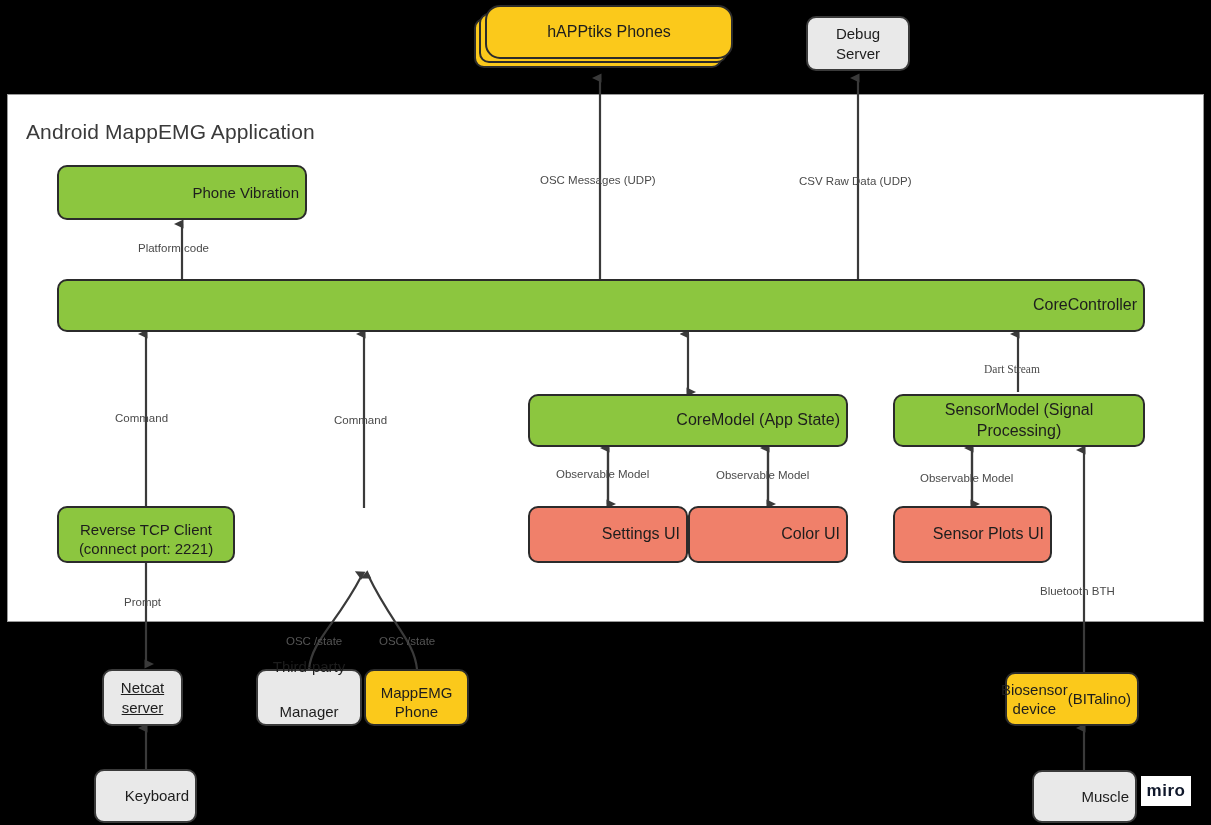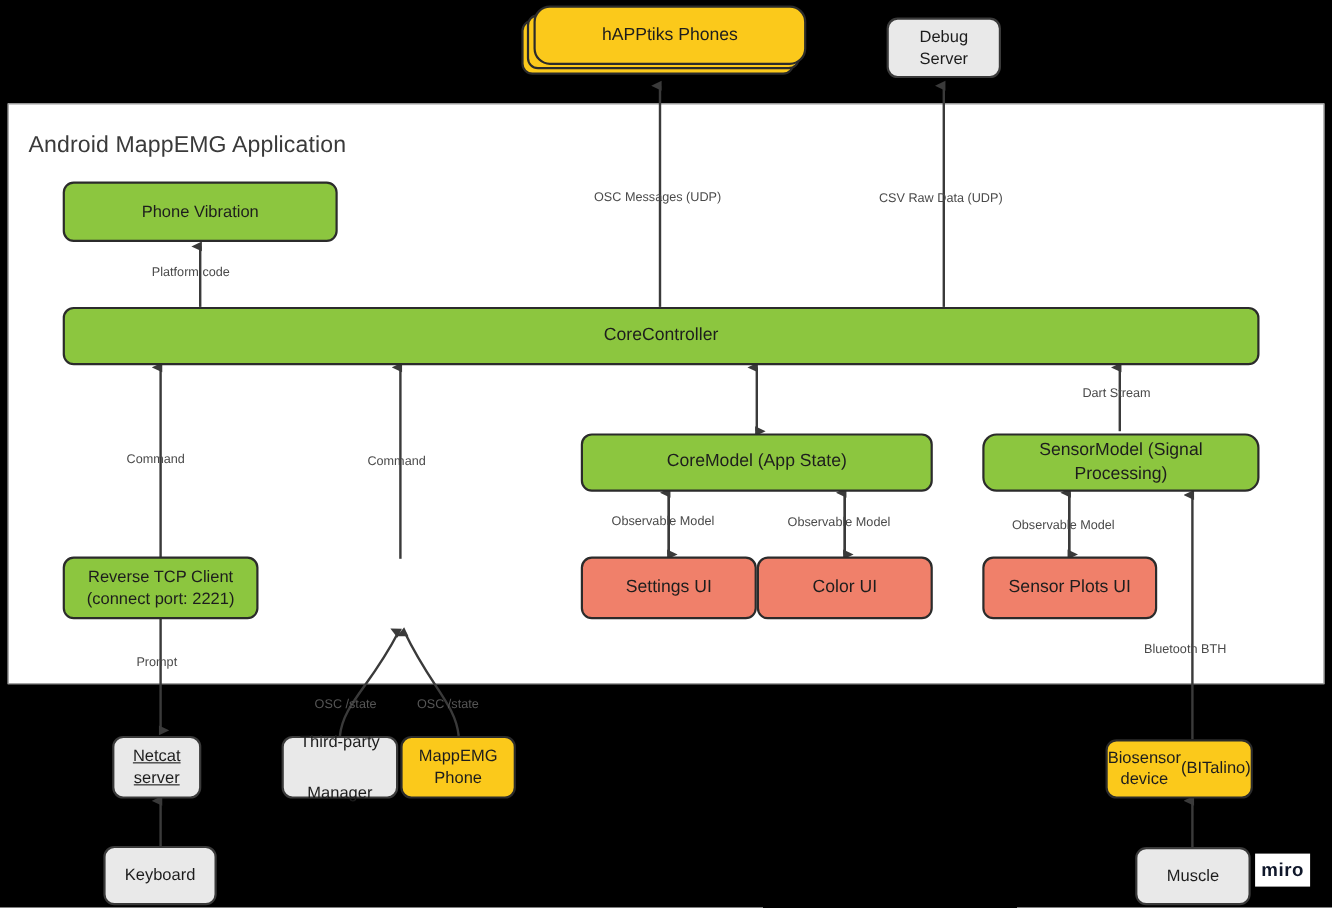--- a/index.html
+++ b/index.html
@@ -32,21 +32,21 @@
   }
 
   
   .node{
     position:absolute;
     box-sizing:border-box;
     border:2px solid #2b2b2b;
     border-radius:10px;
     display:flex;
     align-items:center;
-    justify-content:center;
+    justify-content:flex-end;
     text-align:center;
     color:#1d1d1d;
     font-size:15px;
     line-height:1.28;
     padding:3px 6px;
   }
   .node span{display:block;}
   .green{background:#8CC63F;}
   .salmon{background:#F0806A;}
   .yellow{background:#FBC91B;}
@@ -168,21 +168,21 @@
   </div>
 
   <div class="node green" style="left:57px;top:279px;width:1088px;height:53px;font-size:16px;">
     <span>CoreController</span>
   </div>
 
   <div class="node green" style="left:528px;top:394px;width:320px;height:53px;font-size:16px;">
     <span>CoreModel (App State)</span>
   </div>
 
-  <div class="node green" style="left:893px;top:394px;width:252px;height:53px;font-size:16px;border-radius:13px;">
+  <div class="node green" style="left:893px;top:394px;width:252px;height:53px;font-size:16px;">
     <span>SensorModel (Signal Processing)</span>
   </div>
 
   <div class="node salmon" style="left:528px;top:506px;width:160px;height:57px;font-size:16px;">
     <span>Settings UI</span>
   </div>
 
   <div class="node salmon" style="left:688px;top:506px;width:160px;height:57px;font-size:16px;">
     <span>Color UI</span>
   </div>
@@ -225,21 +225,21 @@
   </div>
 
   <div class="lbl" style="left:540px;top:174px;">OSC Messages (UDP)</div>
   <div class="lbl" style="left:799px;top:175px;">CSV Raw Data (UDP)</div>
   <div class="lbl" style="left:138px;top:242px;">Platform code</div>
   <div class="lbl" style="left:115px;top:412px;">Command</div>
   <div class="lbl" style="left:334px;top:414px;">Command</div>
   <div class="lbl" style="left:556px;top:468px;">Observable Model</div>
   <div class="lbl" style="left:716px;top:469px;">Observable Model</div>
   <div class="lbl" style="left:920px;top:472px;">Observable Model</div>
-  <div class="lbl" style="left:984px;top:352px;">Dart Stream</div>
+  <div class="lbl" style="left:984px;top:363px;font-family:Liberation Serif, serif;">Dart Stream</div>
   <div class="lbl" style="left:1040px;top:585px;">Bluetooth BTH</div>
   <div class="lbl" style="left:124px;top:596px;">Prompt</div>
   <div class="lbl onblack" style="left:286px;top:635px;">OSC /state</div>
   <div class="lbl onblack" style="left:379px;top:635px;">OSC /state</div>
 
   <div class="miro">miro</div>
 
 </div>
 
 </body></html>

